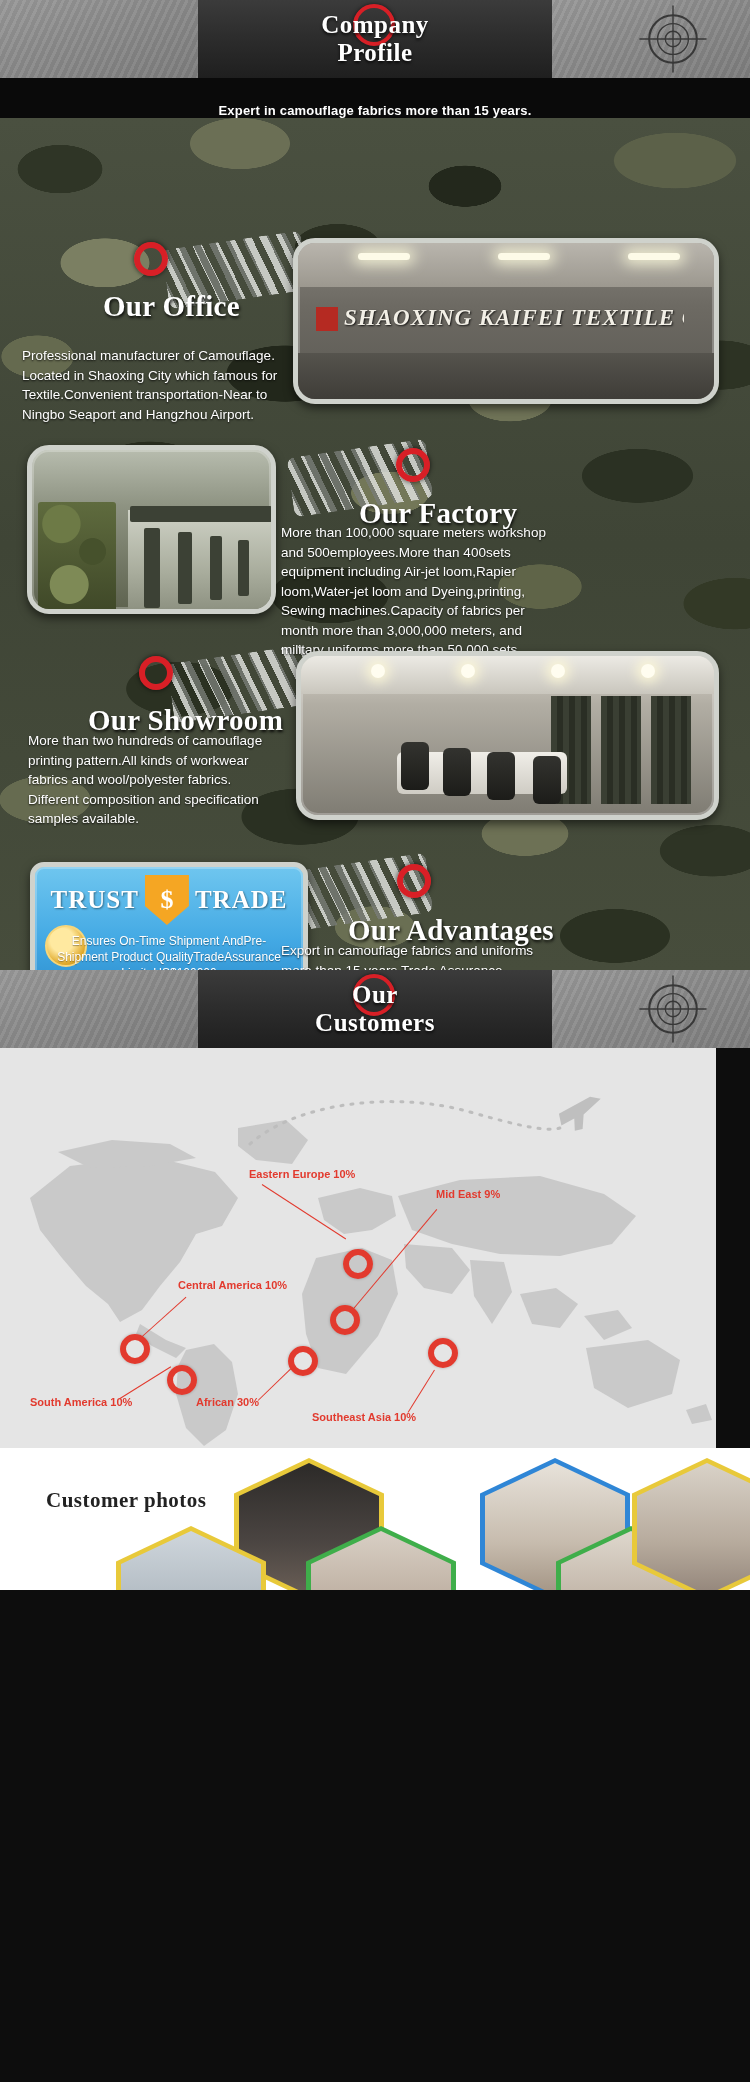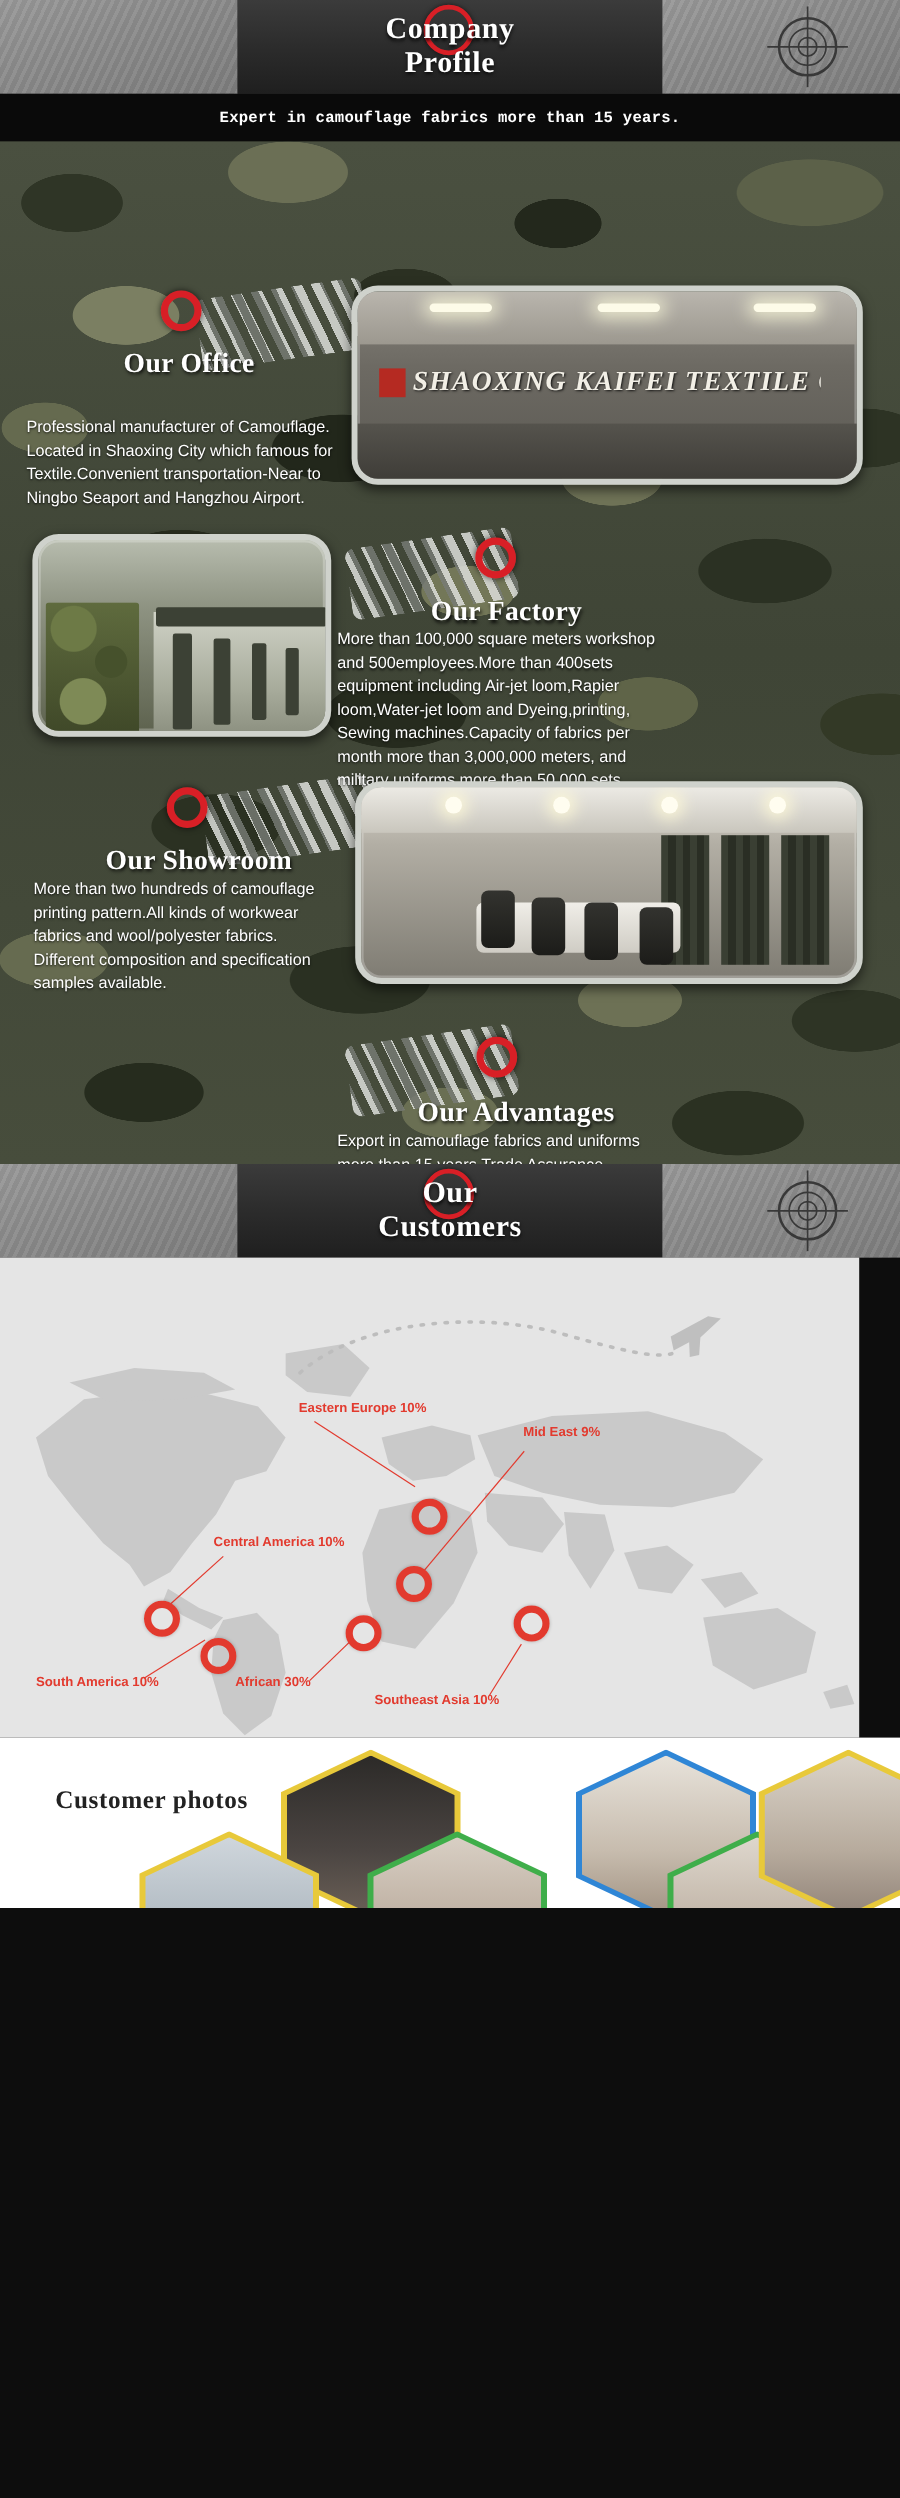--- a/index.html
+++ b/index.html
@@ -71,23 +71,22 @@
     height: 70px;
     opacity: 0.85;
   }
 
   
   .subtitle-strip {
     width: 750px;
     height: 40px;
     background: #0a0a0a;
     display: flex;
-    align-items: center;
+    align-items: flex-end;
     justify-content: center;
-    font-family: Liberation Mono, monospace;
   }
   .subtitle-strip span {
     color: #ffffff;
     font-size: 13px;
     font-weight: bold;
     letter-spacing: 0.2px;
   }
 
   
   .camo {
@@ -281,21 +280,21 @@
     mask-image: repeating-linear-gradient(72deg, #000 0 9px, transparent 9px 16px);
     -webkit-mask-image: repeating-linear-gradient(72deg, #000 0 9px, transparent 9px 16px);
   }
 
   
   .sec-title {
     position: absolute;
     color: #ffffff;
     font-family: "Liberation Serif", serif;
     font-weight: bold;
-    font-size: 23px;
+    font-size: 29px;
     text-shadow: 1px 2px 3px rgba(0,0,0,0.85);
     letter-spacing: 0.3px;
   }
   .sec-body {
     position: absolute;
     color: #ffffff;
     font-size: 13.5px;
     line-height: 19.5px;
     text-shadow: 0 1px 2px rgba(0,0,0,0.85);
   }
@@ -443,20 +442,34 @@
       <div class="rack" style="left:350px;"></div>
       <div class="table"></div>
       <div class="chair" style="left:100px; top:86px;"></div>
       <div class="chair" style="left:142px; top:92px;"></div>
       <div class="chair" style="left:186px; top:96px;"></div>
       <div class="chair" style="left:232px; top:100px;"></div>
     </div>
     <div class="sec-title" style="left:88px; top:586px;">Our Showroom</div>
     <div class="sec-body" style="left:28px; top:613px; width:250px;">More than two hundreds of camouflage printing pattern.All kinds of workwear fabrics and wool/polyester fabrics. Different composition and specification samples available.</div>
 
+    <div class="photo ph-trust">
+      <div class="tt-top">
+        <span class="tt-word">TRUST</span>
+        <span class="tt-shield">$</span>
+        <span class="tt-word">TRADE</span>
+      </div>
+      <div class="tt-medal"></div>
+      <div class="tt-lines">
+        <div>Ensures On-Time Shipment AndPre-</div>
+        <div>Shipment Product QualityTradeAssurance</div>
+        <div>Limit :US$100000</div>
+      </div>
+      <div class="tt-amount">$100000</div>
+    </div>
     <div class="sec-title" style="left:348px; top:796px;">Our Advantages</div>
     <div class="sec-body" style="left:281px; top:823px; width:270px;">Export in camouflage fabrics and uniforms more than 15 years.Trade Assurance-payment protection up to Assurance Amount. Quality Guarantee-Product can pass SGS testing or other third party testing.</div>
   </div>
 
   <div class="banner banner2">
     <div class="banner-side"></div>
     <div class="banner-mid">
       <div class="ring-red"></div>
       <div class="banner-title">
         <div>Our</div>

